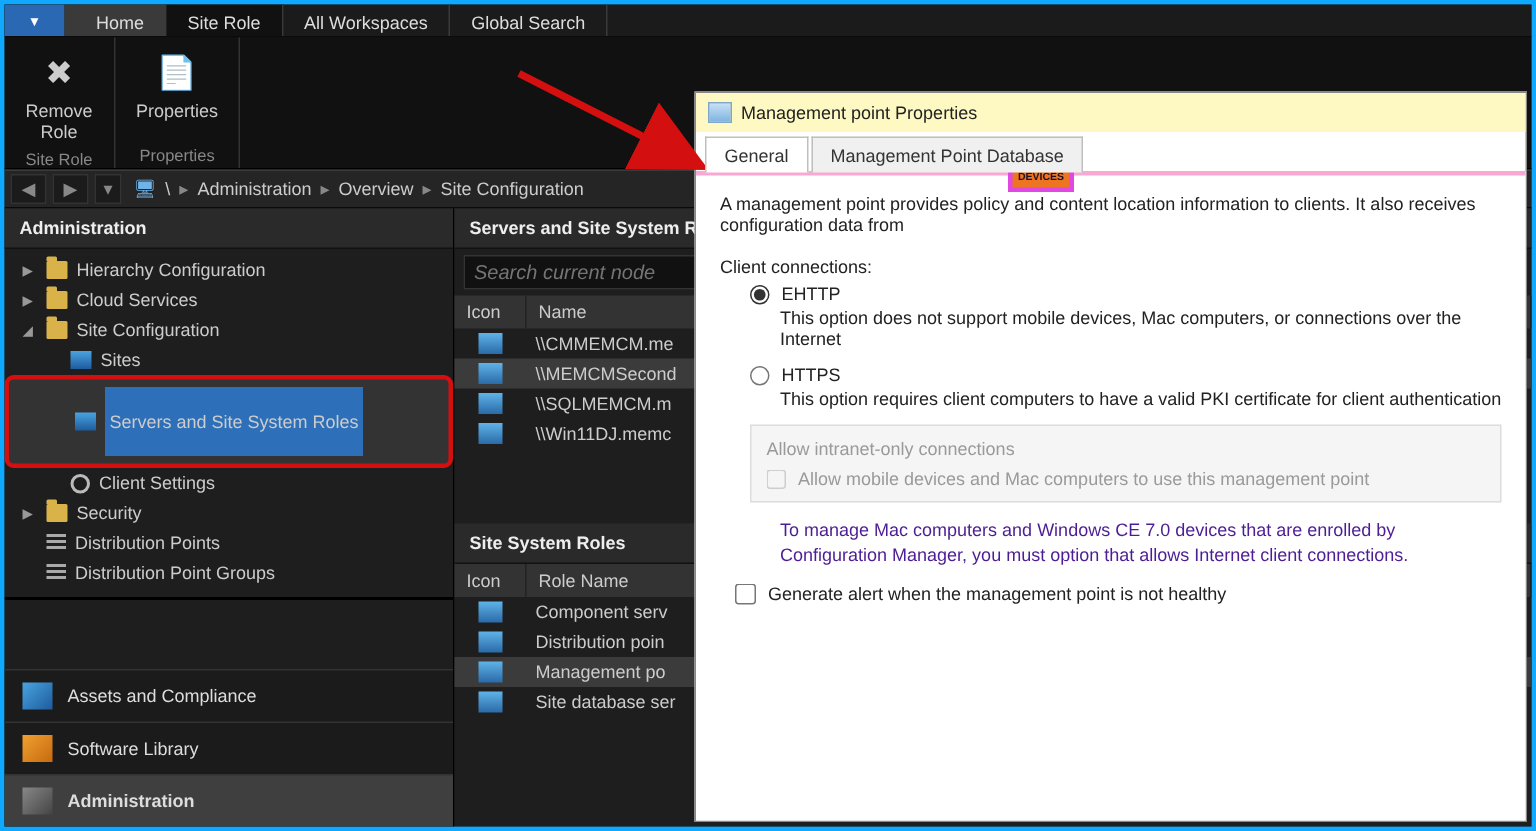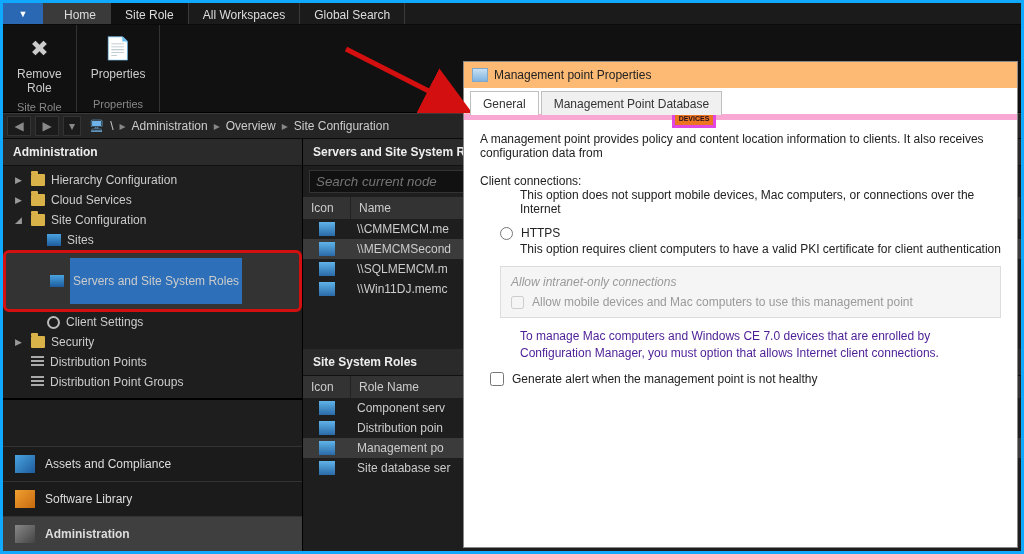--- a/index.html
+++ b/index.html
@@ -61,34 +61,34 @@
   .col-head { display:flex; background:#333; color:#ccc;}
   .col-head > div { padding:4px 8px; border-right:1px solid #222;}
   .rows .row { display:flex; align-items:center; padding:3px 0; color:#ccc;}
   .rows .row.sel { background:#3b3b3b;}
   .rows .row .c-icon { width:48px; display:flex; justify-content:center;}
   .rows .row .c-name { flex:1; padding-left:6px; white-space:nowrap; overflow:hidden;}
   .srv2 { width:16px; height:14px; background:linear-gradient(#5fb3e8,#2a6aa8);}
 
   
   .dialog { position:absolute; top:58px; left:460px; right:3px; bottom:3px; background:#fff; color:#222; border:1px solid #888; display:flex; flex-direction:column; font-size:12px;}
-  .dlg-title { display:flex; align-items:center; gap:6px; padding:6px 8px; background:#fdba74;}
+  .dlg-title { display:flex; align-items:center; gap:6px; padding:6px 8px; background:#fef9c3;}
   .dlg-title-icon { width:16px; height:14px; background:linear-gradient(#c8e0f4,#7fb4e0); border:1px solid #7fa8c8;}
   .brand-sticker { position:absolute; top:32px; left:208px; width:44px; height:34px; background:#ed7420; border:3px solid #e147e1; font-size:7px; font-weight:700; color:#212; display:flex; flex-direction:column; align-items:center; justify-content:center; line-height:1;}
   .dlg-tabs { display:flex; padding:0 6px; align-items:flex-end; height:26px; position:relative;}
   .dlg-tab { padding:5px 12px 4px 12px; border:1px solid #bfbfbf; border-bottom:none; background:#f0f0f0; color:#333; margin-right:2px; position:relative; top:1px;}
   .dlg-tab.active { background:#fff; z-index:2; }
-  .dlg-content { border-top:6px solid #f9a8d4; background:#fff; padding:12px 16px 8px 16px; flex:1; overflow:hidden;}
+  .dlg-content { border-top:3px solid #f9a8d4; background:#fff; padding:12px 16px 8px 16px; flex:1; overflow:hidden;}
   .dlg-content p.desc { color:#222; margin-bottom:14px;}
   .section-label { margin:6px 0 0 0;}
   .radio-row { display:flex; align-items:center; gap:8px; margin:4px 0 2px 20px;}
   .radio-row input { accent-color:#333;}
   .sub { color:#222; margin:0 0 10px 40px;}
   .inset-box { margin:8px 0 8px 20px; background:#f5f5f5; border:1px solid #ddd; padding:8px 10px;}
-  .inset-title { color:#9a9a9a; margin-bottom:6px;font-style:italic;}
+  .inset-title { color:#9a9a9a; margin-bottom:6px;}
   .cb-row { display:flex; align-items:center; gap:8px; color:#9a9a9a;}
   .note { margin:10px 0 10px 40px; color:#4c1d95; line-height:1.4;}
   .alert-row { display:flex; align-items:center; gap:8px; margin:10px 0 0 10px;}
   .alert-row input { width:14px; height:14px;}
 
   
   .red-arrow { position:absolute; top:38px; left:335px; pointer-events:none;}
 </style>
 </head>
 <body>
@@ -290,20 +290,24 @@
     <span>DEVICES</span>
   </div>
   <div class="dlg-tabs">
     <div class="dlg-tab active">General</div>
     <div class="dlg-tab">Management Point Database</div>
   </div>
   <div class="dlg-content">
     <p class="desc">A management point provides policy and content location information to clients.  It also receives configuration data from</p>
     <div class="section-label">Client connections:</div>
 
+    <div class="radio-row">
+      <input type="radio" checked="" style="">
+      <span>EHTTP</span>
+    </div>
     <div class="sub">This option does not support mobile devices, Mac computers, or connections over the Internet</div>
 
     <div class="radio-row">
       <input type="radio" style="">
       <span>HTTPS</span>
     </div>
     <div class="sub">This option requires client computers to have a valid PKI certificate for client authentication</div>
 
     <div class="inset-box">
       <div class="inset-title">Allow intranet-only connections</div>

